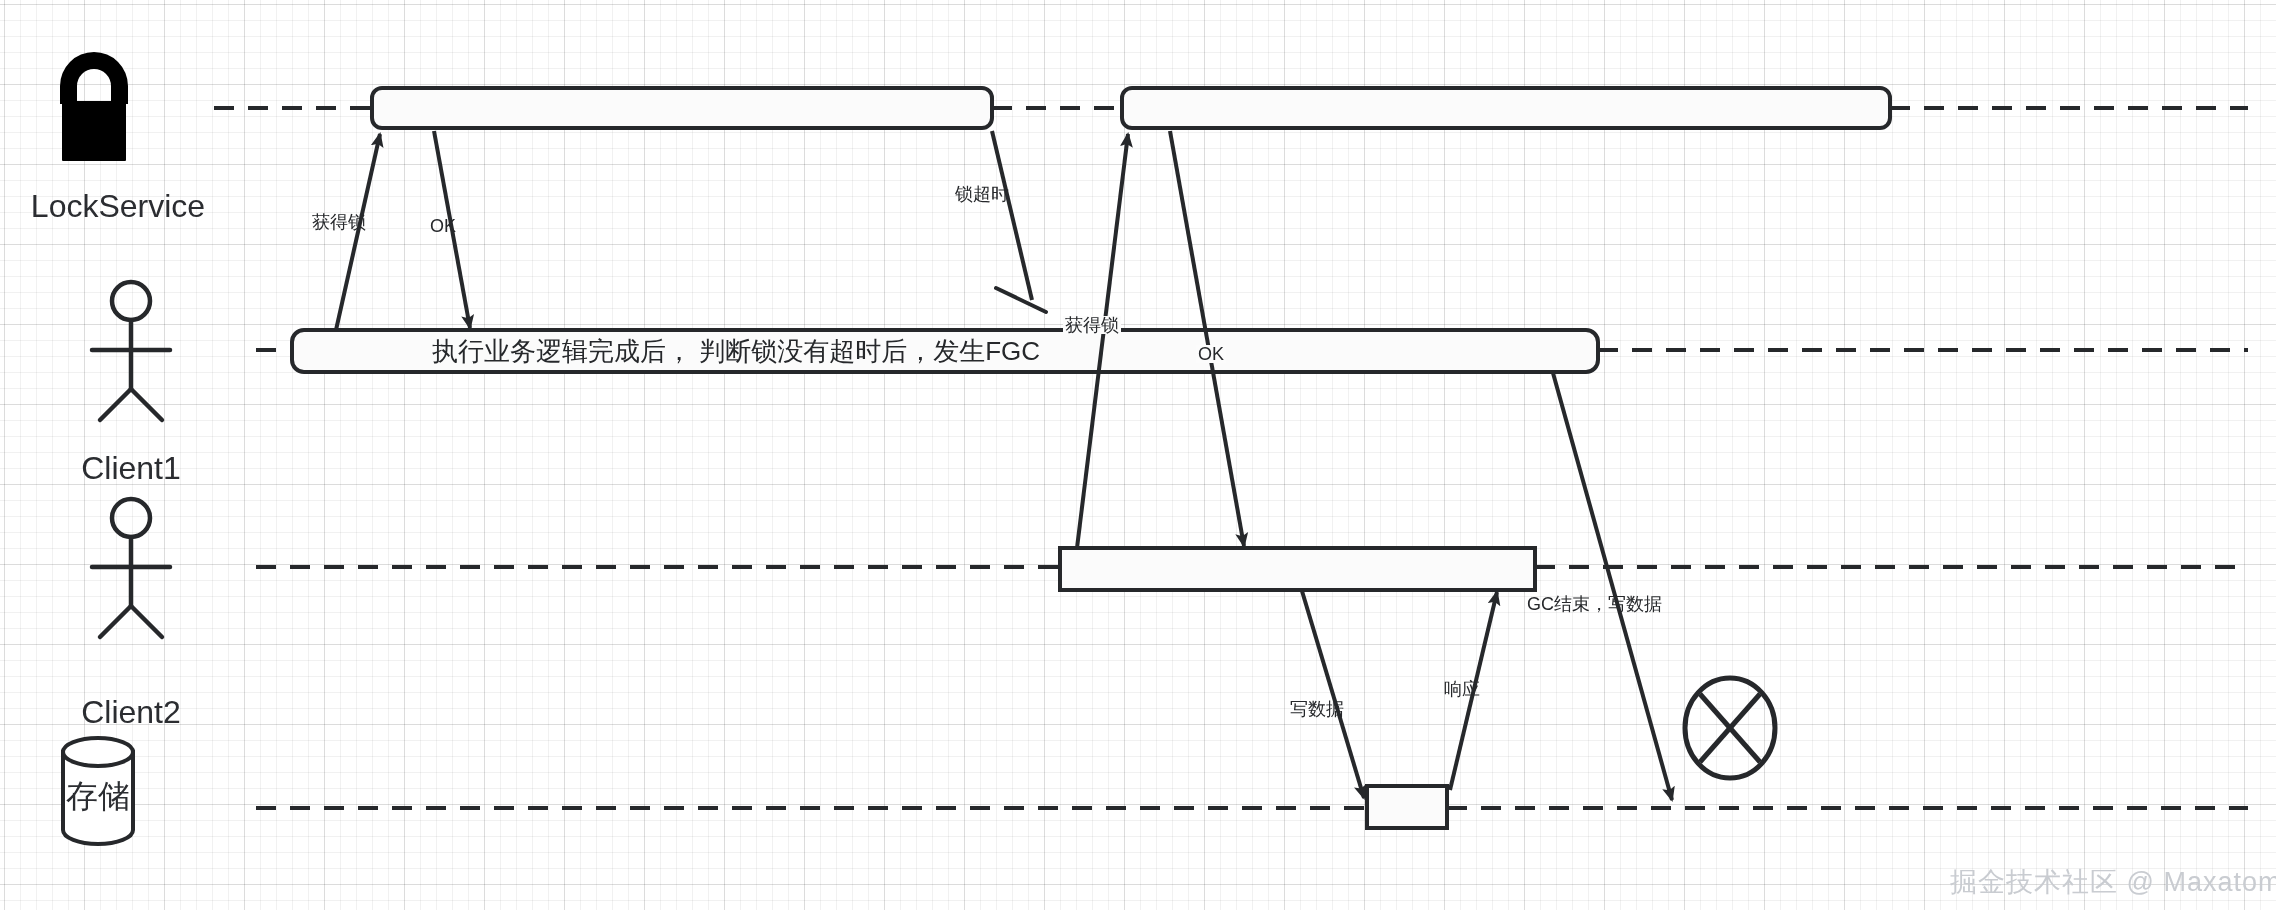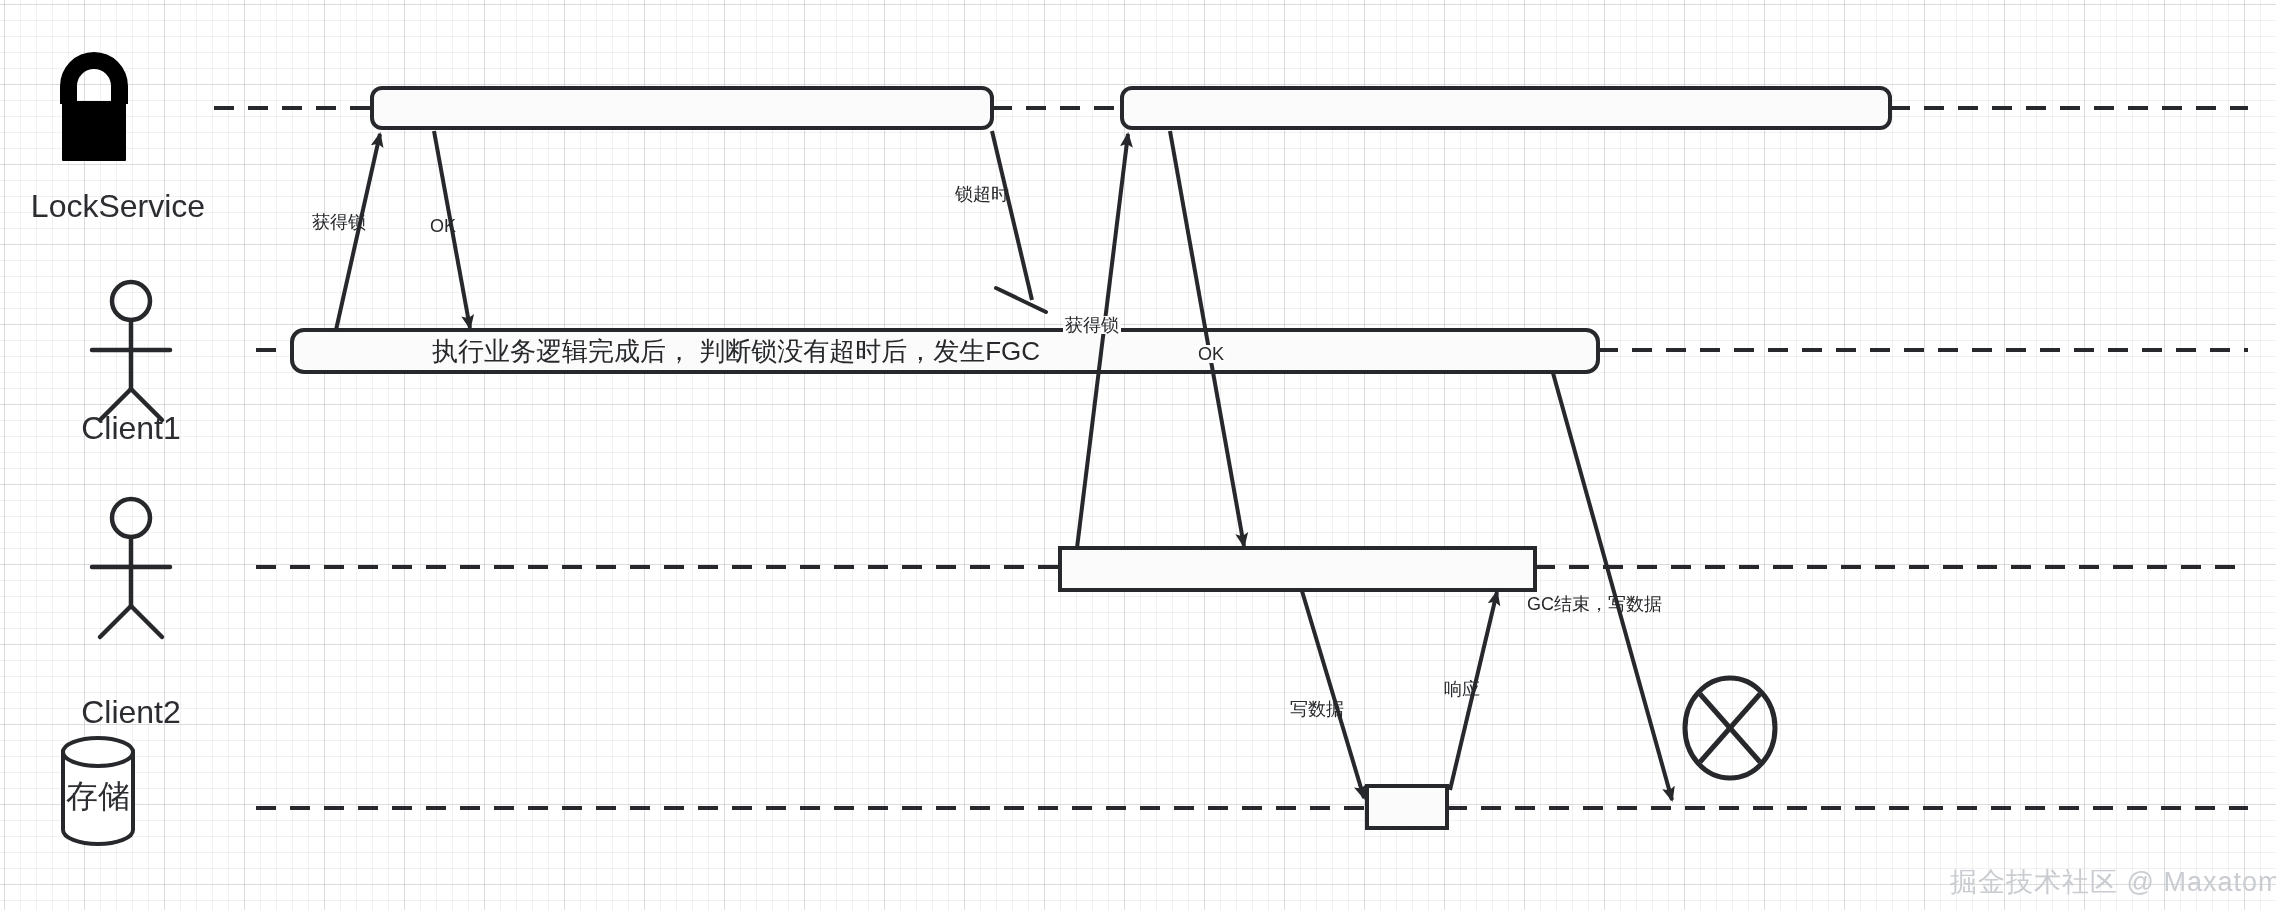--- a/index.html
+++ b/index.html
@@ -145,21 +145,21 @@
 
     <g stroke="#26282b" stroke-width="5" fill="none">
       <ellipse cx="1730" cy="728" rx="45" ry="50"></ellipse>
       <line x1="1700" y1="694" x2="1760" y2="762"></line>
       <line x1="1760" y1="694" x2="1700" y2="762"></line>
     </g>
   </svg>
 
   <div class="lbl actor-label" style="left:23px; top:190px; width:190px;">LockService</div>
 
-  <div class="lbl actor-label" style="left:36px; top:412px; width:190px;">Client1</div>
+  <div class="lbl actor-label" style="left:36px; top:452px; width:190px;">Client1</div>
 
   <div class="lbl actor-label" style="left:36px; top:649px; width:190px;margin-top:47px;">Client2</div>
 
   <div class="lbl actor-label" style="left:8px; top:780px; width:180px;">存储</div>
 
   <div class="lbl msg-label" style="left:312px; top:213px;">获得锁</div>
 
   <div class="lbl msg-label" style="left:430px; top:217px;">OK</div>
 
   <div class="lbl msg-label" style="left:955px; top:185px;">锁超时</div>

